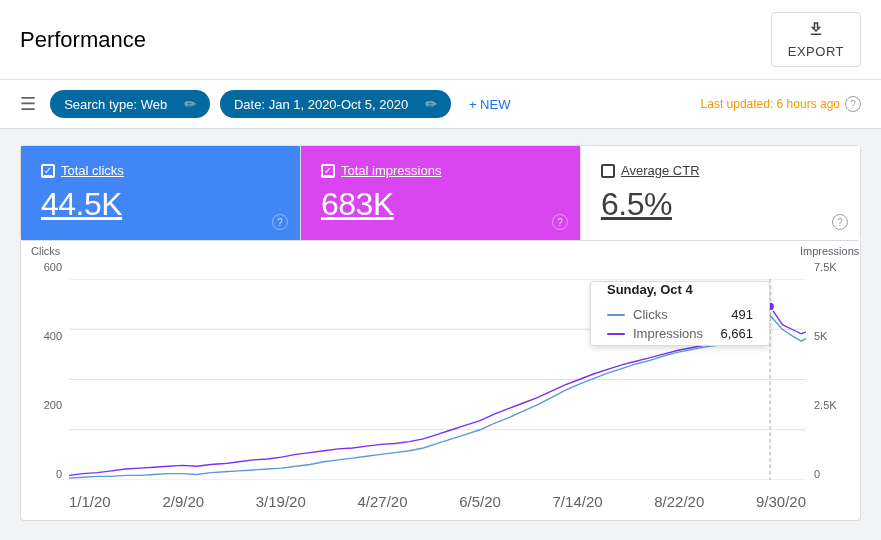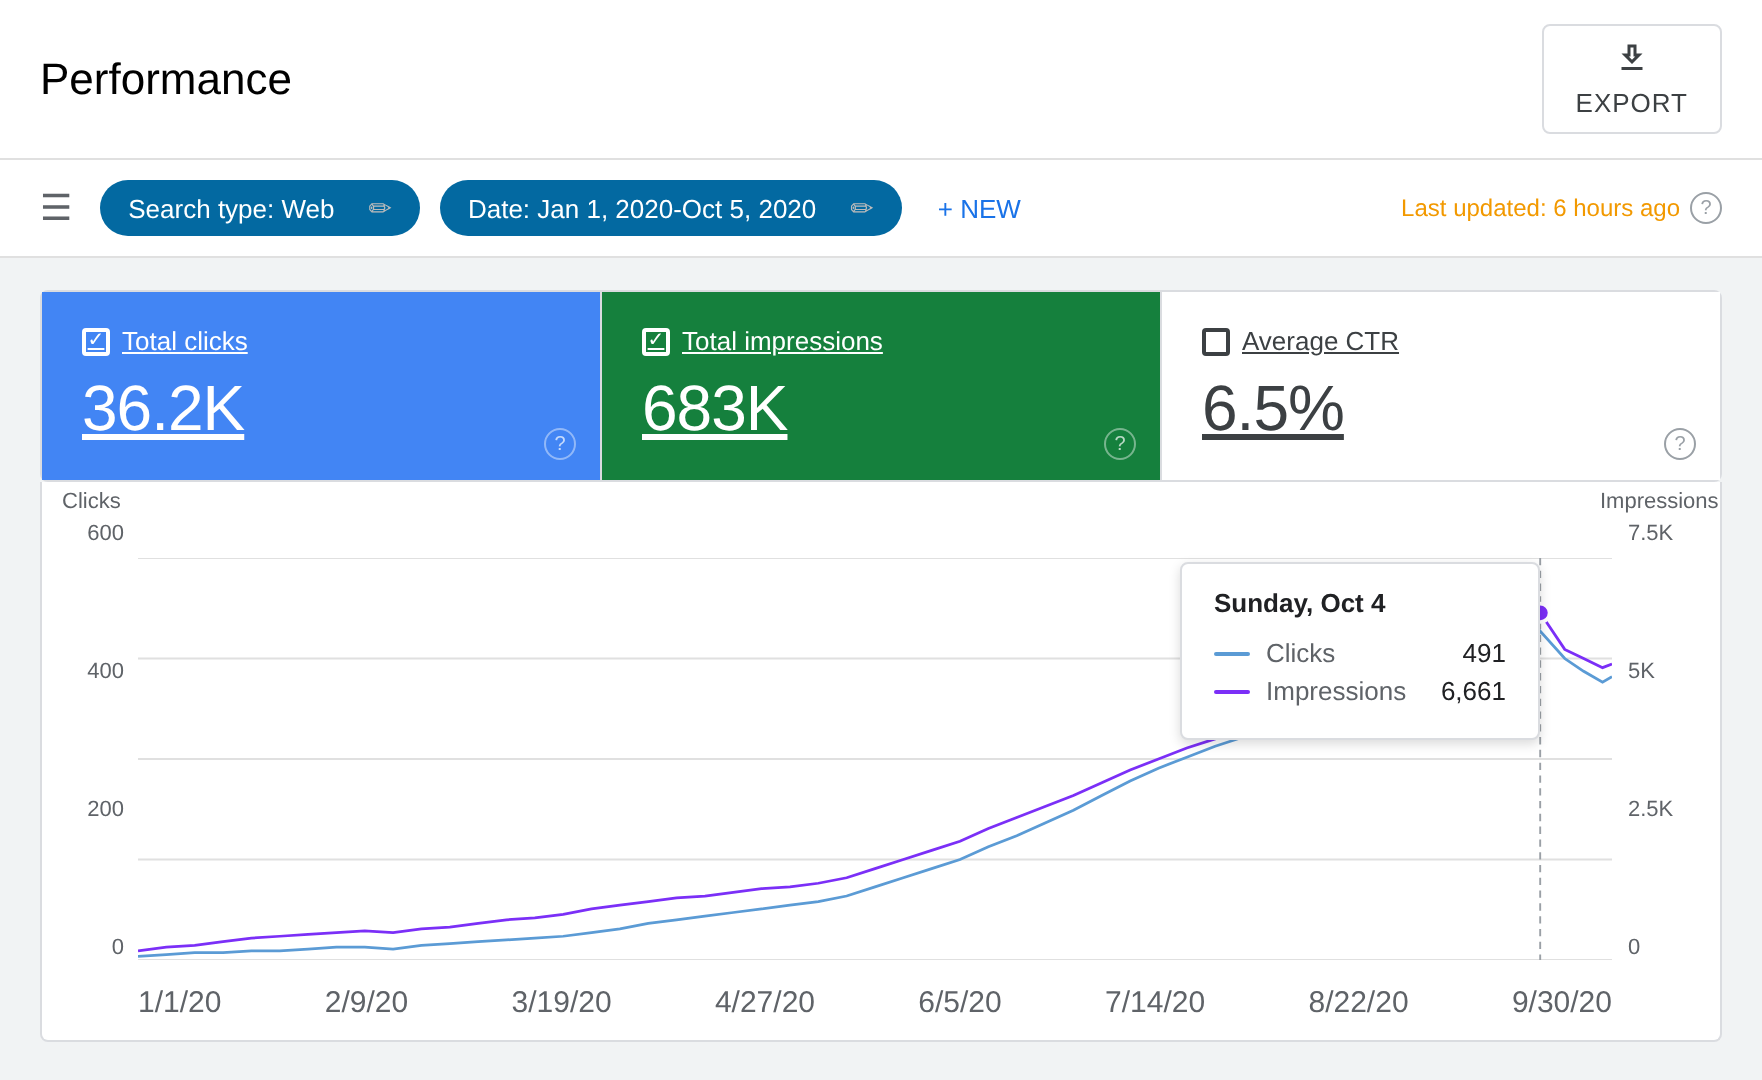--- a/index.html
+++ b/index.html
@@ -45,21 +45,21 @@
     .metrics-row {
       display: flex; gap: 0; border: 1px solid #dadce0; border-radius: 4px;
       background: #fff; margin-bottom: 0; overflow: visible;
     }
     .metric-card {
       flex: 1; padding: 17px 20px; border-right: 1px solid #dadce0;
       position: relative; cursor: pointer; text-decoration: underline;
     }
     .metric-card:last-child { border-right: none; }
     .metric-card.active-blue { background: #4285f4; color: #fff; }
-    .metric-card.active-purple { background: #15803d; color: #fff; }
+    .metric-card.active-purple { background: #d946ef; color: #fff; }
     .metric-card.inactive { background: #fff; color: #3c4043; }
 
     .metric-label {
       display: flex; align-items: center; gap: 6px;
       font-size: 13px; font-weight: 500; margin-bottom: 8px;
     }
     .metric-label .checkbox {
       width: 14px; height: 14px; border: 2px solid currentColor;
       border-radius: 2px; display: flex; align-items: center; justify-content: center;
       flex-shrink: 0;
@@ -112,21 +112,21 @@
     .x-axis {
       position: absolute; bottom: 0; left: 38px; right: 44px;
       display: flex; justify-content: space-between;
       font-size: 15px; color: #5f6368;
     }
 
     
     .tooltip {
       position: absolute; right: 80px; top: 20px;
       background: #fff; border: 1px solid #dadce0; border-radius: 4px;
-      padding: 12px 16px; box-shadow: 0 2px 6px rgba(0,0,0,0.15);
+      padding: 0 16px; box-shadow: 0 2px 6px rgba(0,0,0,0.15);
       font-size: 13px; z-index: 10; min-width: 180px;
     }
     .tooltip-date { font-weight: 600; color: #202124; margin-bottom: 10px; font-size: 13px; }
     .tooltip-row { display: flex; align-items: center; justify-content: space-between; gap: 16px; margin-bottom: 4px; }
     .tooltip-legend { display: flex; align-items: center; gap: 8px; color: #5f6368; }
     .tooltip-line { width: 18px; height: 2px; border-radius: 1px; }
     .tooltip-value { font-weight: 500; color: #202124; }
   </style>
 </head>
 <body>
@@ -162,21 +162,21 @@
 
 <div class="main">
 
   <div class="metrics-row">
 
     <div class="metric-card active-blue">
       <div class="metric-label">
         <div class="checkbox checked"></div>
         <span>Total clicks</span>
       </div>
-      <div class="metric-value">36.2K</div>
+      <div class="metric-value">44.5K</div>
       <div class="metric-help">?</div>
     </div>
 
     <div class="metric-card active-purple">
       <div class="metric-label">
         <div class="checkbox checked"></div>
         <span>Total impressions</span>
       </div>
       <div class="metric-value">683K</div>
       <div class="metric-help">?</div>

